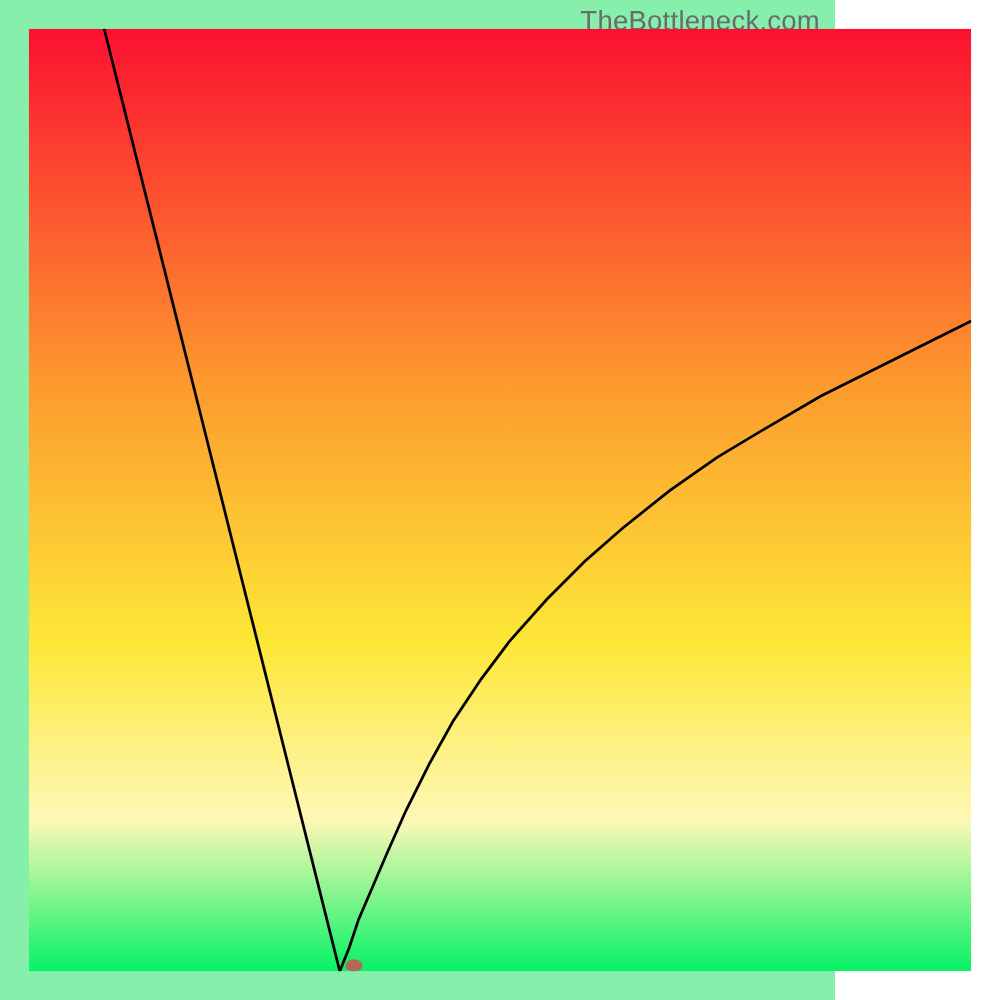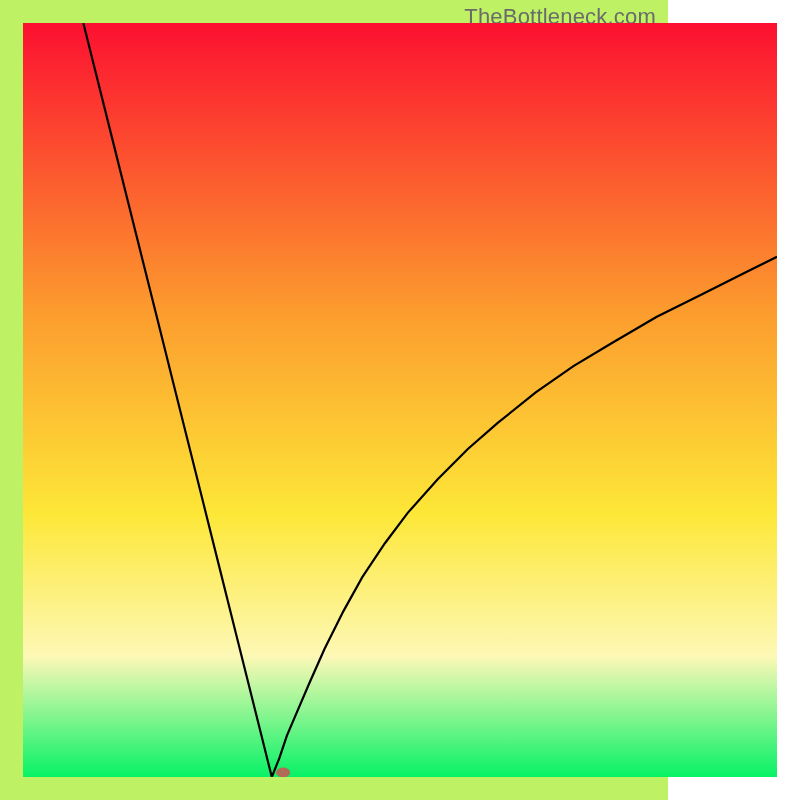--- a/index.html
+++ b/index.html
@@ -1,20 +1,20 @@
 <!DOCTYPE html>
 <html><head>
 <meta charset="utf-8">
 <style>
   * { margin: 0; padding: 0; box-sizing: border-box; }
   html, body { width: 800px; height: 800px; overflow: hidden; }
   .frame {
     width: 668px;
     height: 800px;
-    background: #bef264;
+    background: #86efac;
     position: relative;
   }
   .watermark {
     position: absolute;
     top: 4px;
     right: 12px;
     font-family: Arial, Helvetica, sans-serif;
     font-size: 22px;
     color: #6b6b6b;
     letter-spacing: 0.2px;

